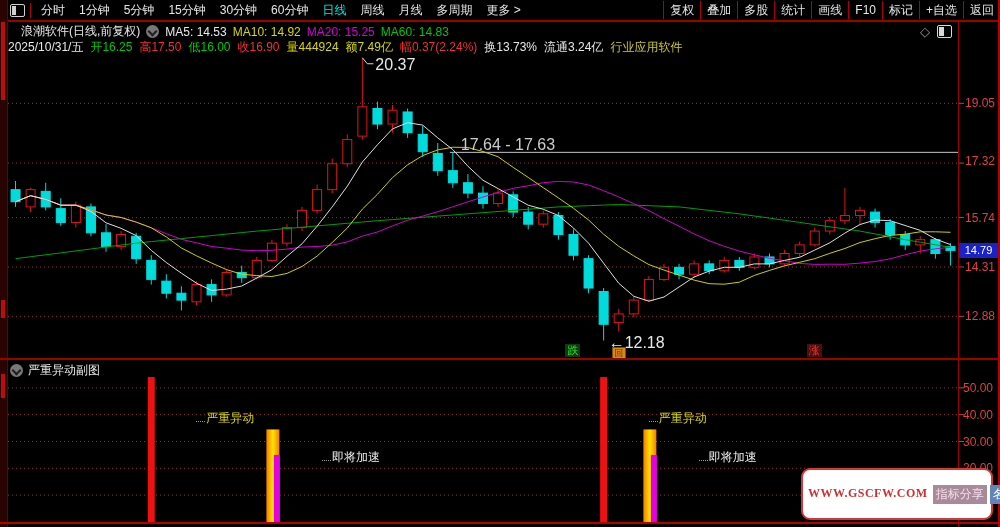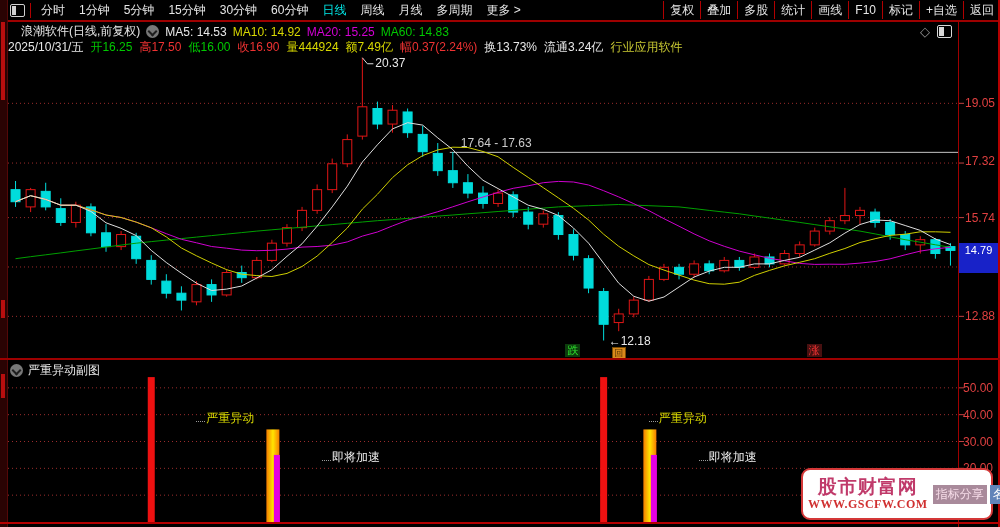--- a/index.html
+++ b/index.html
@@ -32,23 +32,23 @@
   .panel-icon::after{content:"";position:absolute;left:1px;top:1px;bottom:1px;width:5px;background:#d8d8d8;}
   
   .vline-axis{position:absolute;left:958px;top:20px;bottom:0;width:1px;background:#9e0000;}
   .vline-right{position:absolute;right:0;top:0;bottom:0;width:2px;background:#b40000;}
   .hline-mid{position:absolute;left:0;top:358px;right:0;height:2px;background:#9e0000;}
   .hline-bot{position:absolute;left:0;top:522px;right:0;height:2px;background:#b40000;}
   
   #chart-svg{position:absolute;left:0;top:0;}
   #overlay{position:absolute;left:0;top:0;width:1000px;height:527px;pointer-events:none;}
   .ax-label{position:absolute;font-size:12px;color:#e04040;white-space:nowrap;}
-  .price-tag{position:absolute;left:959px;width:39px;height:30px;background:#1822c8;color:#fff;
+  .price-tag{position:absolute;left:959px;width:39px;height:15px;background:#1822c8;color:#fff;
              font-size:11px;line-height:15px;text-align:center;}
-  .ann{position:absolute;font-size:12px;color:#e8e8e8;white-space:nowrap;}
+  .ann{position:absolute;font-size:16px;color:#e8e8e8;white-space:nowrap;}
   .ann-ref{color:#cccccc;}
   .marker{position:absolute;width:15px;height:13px;font-size:11px;line-height:13px;text-align:center;}
   .marker-fall{background:#0c3c0c;color:#2ee32e;}
   .marker-rise{background:#471010;color:#ee3232;}
   .marker-icon{background:#d9891c;color:#5c3800;border:1px solid #7c4c00;width:12px;height:11px;font-size:9px;line-height:11px;}
   .sub-title{position:absolute;left:10px;top:362px;display:flex;align-items:center;gap:5px;font-size:12px;color:#e8e8e8;}
   .sub-label{position:absolute;font-size:12px;white-space:nowrap;padding-left:40px;}
   .sub-label .lead{display:inline-block;width:9px;height:4px;border-bottom:1px dotted #999;margin-right:1px;}
   .sub-label-warn{color:#d8d800;}
   .sub-label-accel{color:#f0f0f0;}
@@ -321,21 +321,20 @@
   <div class="hline-mid"></div>
   <div class="hline-bot"></div>
 
   <div class="sub-title">
     <span class="chev"></span>
     <span>严重异动副图</span>
   </div>
 
   <div class="wm">
     <div class="wm-left">
-      <div class="wm-name">股市财富网</div>
       <div class="wm-url">WWW.GSCFW.COM</div>
     </div>
     <div class="wm-badges">
       <span class="wm-badge1">指标分享</span>
       <span class="wm-badge2">名师课程</span>
     </div>
   </div>
 
 </div>
 

